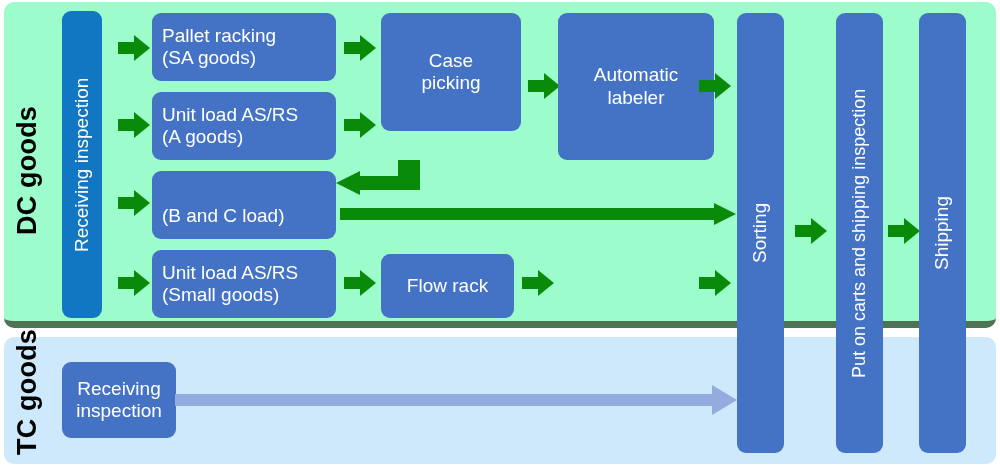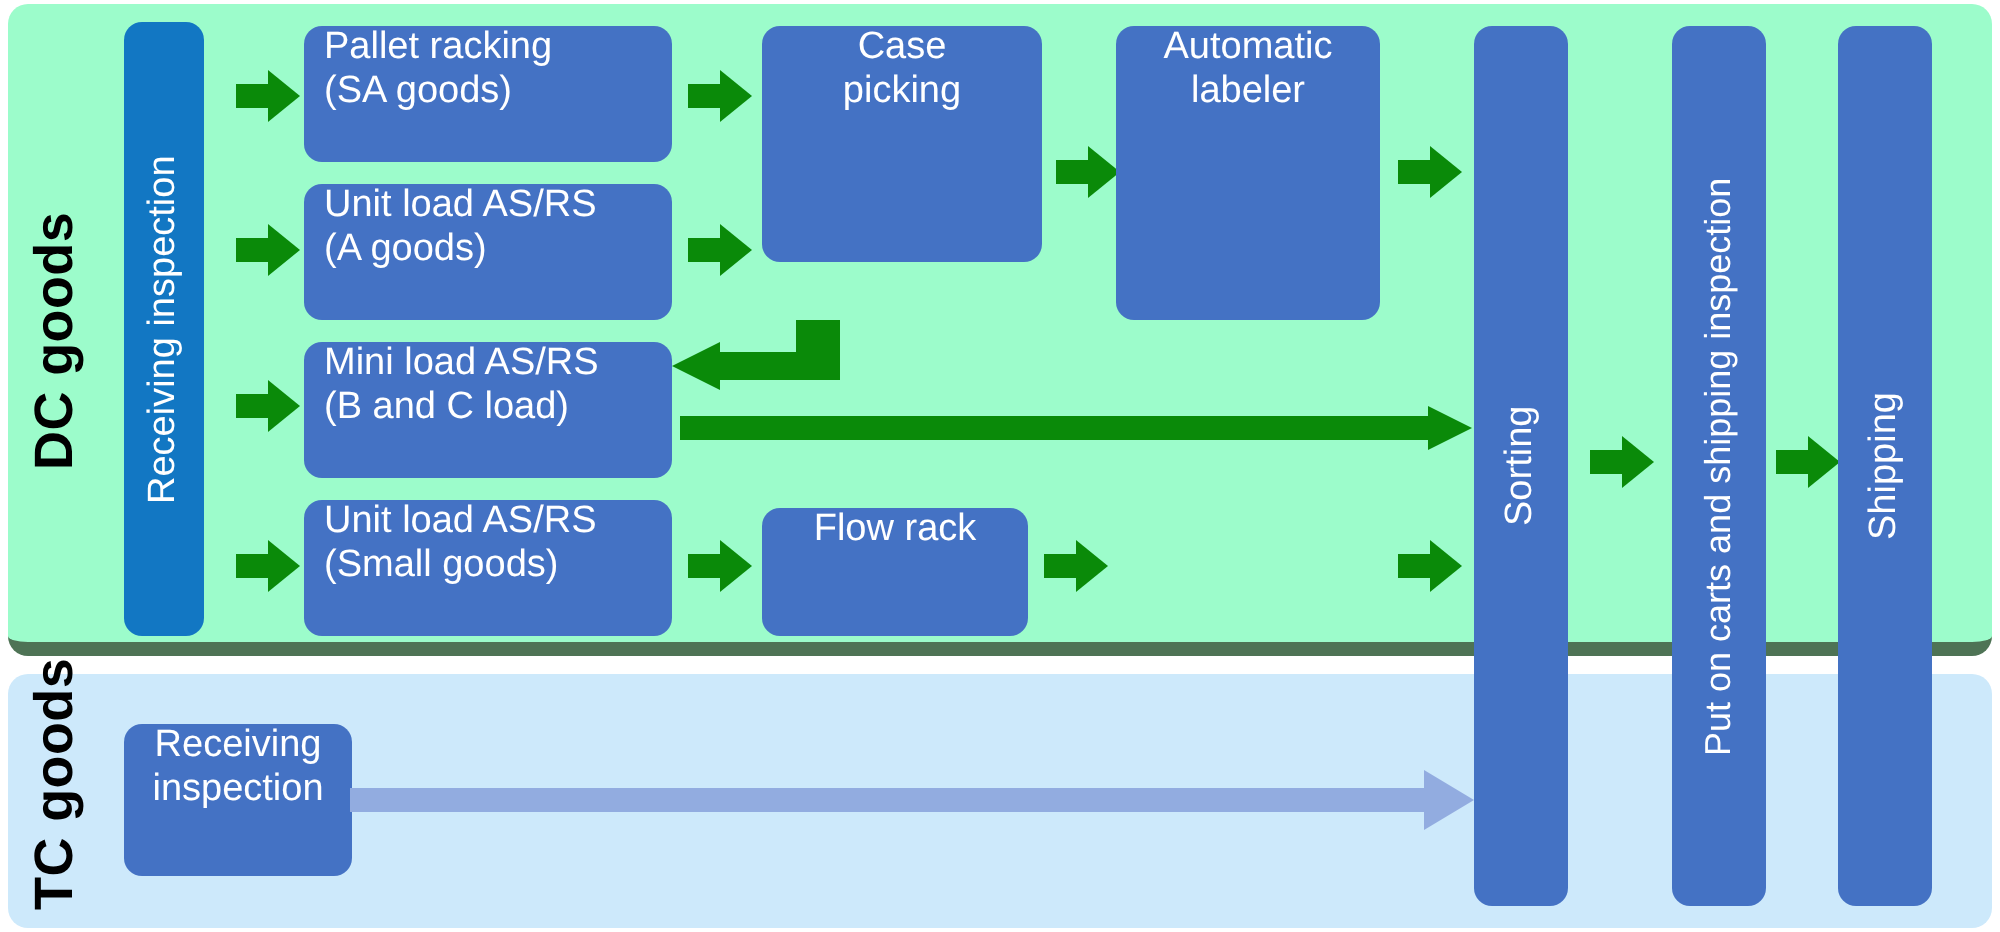--- a/index.html
+++ b/index.html
@@ -45,21 +45,21 @@
   
   .box{
     position:absolute;
     background:#4472C4;
     border-radius:9px;
     color:#ffffff;
     font-size:19px;
     line-height:1.18;
     box-sizing:border-box;
     display:flex;
-    align-items:flex-start;
+    align-items:center;
   }
   .box.center{justify-content:center;text-align:center;}
   .box.left{justify-content:flex-start;text-align:left;padding-left:10px;}
 
   .box.vert{
     writing-mode:vertical-rl;
     transform:rotate(180deg);
     justify-content:center;
     align-items:center;
     text-align:center;
@@ -155,21 +155,21 @@
 
   <div class="box left" id="box-unit-load-a" style="left:152px;top:92px;width:184px;height:68px;">
     <span style="display:block">
       <span>Unit load AS/RS</span><br>
       <span>(A goods)</span>
     </span>
   </div>
 
   <div class="box left" id="box-mini-load" style="left:152px;top:171px;width:184px;height:68px;">
     <span style="display:block">
-      <span>Mini load AS/RS</span><br>
+      <br>
       <span>(B and C load)</span>
     </span>
   </div>
 
   <div class="box left" id="box-unit-load-small" style="left:152px;top:250px;width:184px;height:68px;">
     <span style="display:block">
       <span>Unit load AS/RS</span><br>
       <span>(Small goods)</span>
     </span>
   </div>
@@ -192,21 +192,21 @@
       <span>Case</span><br>
       <span>picking</span>
     </span>
   </div>
 
   <div class="gr-arrow" style="left:528px;top:73px;width:32px;height:26px;">
     <div class="gr-shaft" style="left:0;top:7px;height:12px;width:17px;"></div>
     <div class="gr-head" style="right:0;top:0;border-top:13px solid transparent;border-bottom:13px solid transparent;border-left:16px solid #0A8A09;"></div>
   </div>
 
-  <div class="box center" id="box-automatic-labeler" style="left:558px;top:13px;width:132px;height:147px;">
+  <div class="box center" id="box-automatic-labeler" style="left:558px;top:13px;width:156px;height:147px;">
     <span style="display:block">
       <span>Automatic</span><br>
       <span>labeler</span>
     </span>
   </div>
 
   <div class="gr-arrow" style="left:699px;top:73px;width:32px;height:26px;">
     <div class="gr-shaft" style="left:0;top:7px;height:12px;width:17px;"></div>
     <div class="gr-head" style="right:0;top:0;border-top:13px solid transparent;border-bottom:13px solid transparent;border-left:16px solid #0A8A09;"></div>
   </div>

